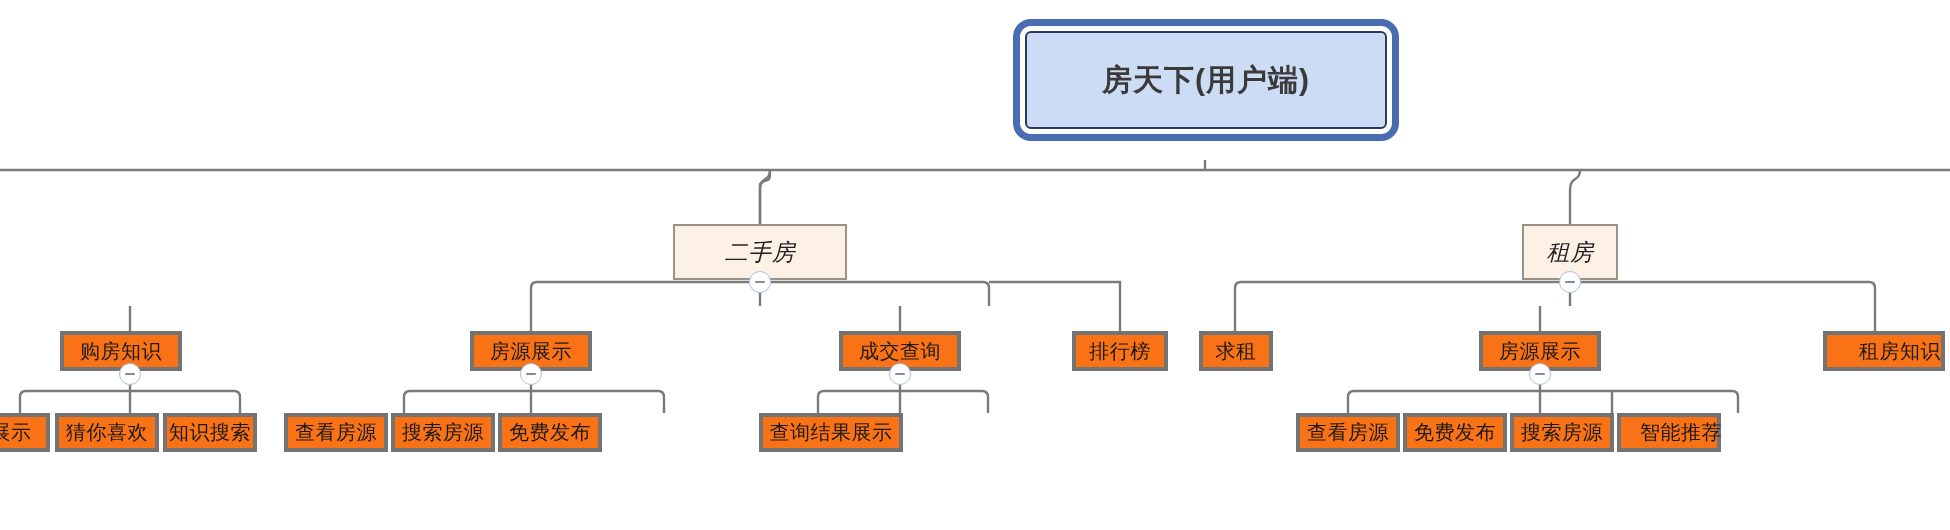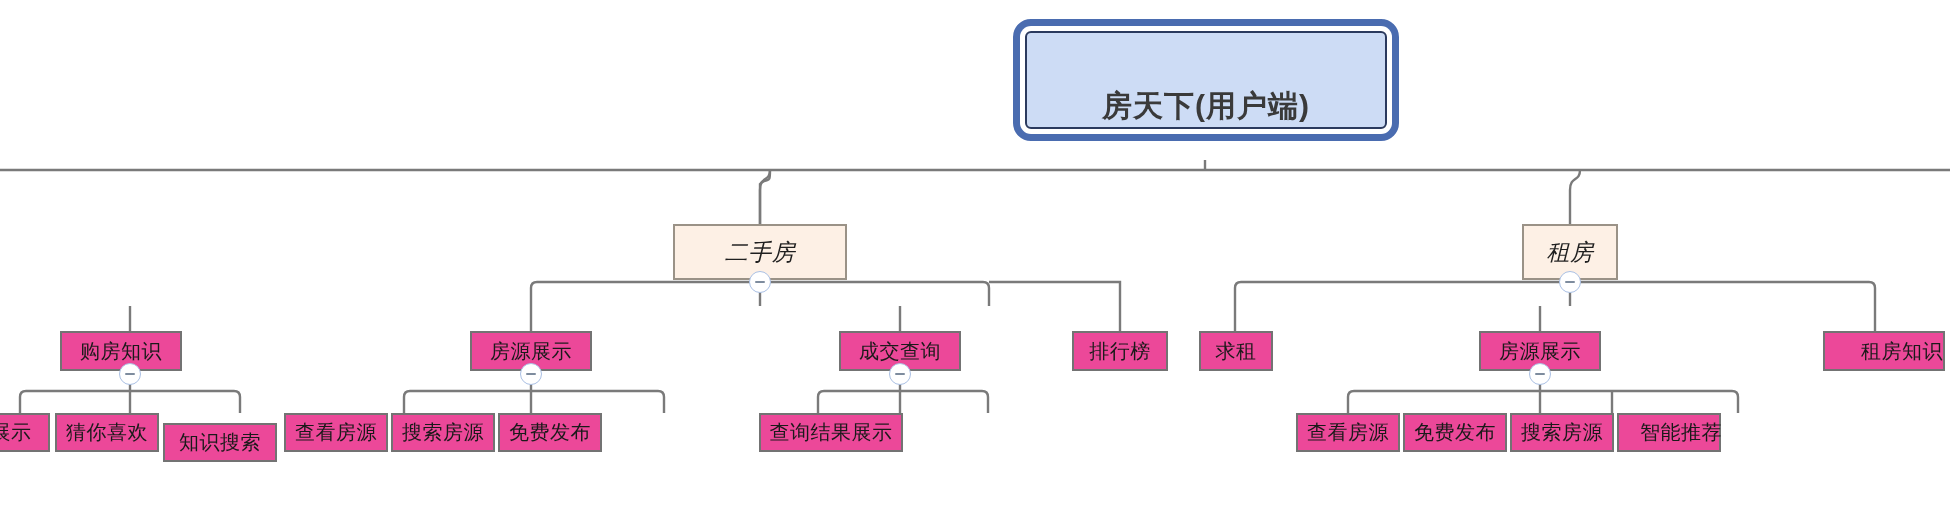--- a/index.html
+++ b/index.html
@@ -23,39 +23,38 @@
   }
 
   
   .node.root{
     background:#cddcf5;
     border:2px solid #2b3a5e;
     border-radius:6px;
     font-size:30px;font-weight:bold;color:#3a3a3a;
     box-shadow:0 0 0 5px #ffffff, 0 0 0 11px #4a6cb0;
     letter-spacing:1px;
-    align-items:flex-end;
   }
   .root-outer{
     position:absolute;z-index:2;
     border:11px solid #4a6cb0;border-radius:18px;
     background:transparent;box-sizing:border-box;
   }
 
   
   .node.lvl2{
     background:#fdf0e5;
     border:2px solid #9a9287;
     font-size:23px;color:#1f1f1f;font-style:italic;
   }
 
   
   .node.lvl3,.node.leaf{
-    background:#ec4899;
-    border:2px solid #737373;
+    background:#f97316;
+    border:4px solid #737373;
     font-size:20px;color:#1a1a1a;
   }
   .node.leaf{font-size:20px;}
 
   
   .toggle{
     position:absolute;z-index:5;width:22px;height:22px;
     border-radius:50%;background:#ffffff;
     border:1.5px solid #aac0e4;
     box-sizing:border-box;
@@ -179,21 +178,21 @@
   <div class="node lvl3" style="left:1823px;top:331px;width:122px;height:40px;justify-content:flex-end;">
     <span>租房知识</span>
   </div>
 
   <div class="node leaf" style="left:-28px;top:413px;width:78px;height:39px;">
     <span>展示</span>
   </div>
   <div class="node leaf" style="left:55px;top:413px;width:104px;height:39px;">
     <span>猜你喜欢</span>
   </div>
-  <div class="node leaf" style="left:163px;top:413px;width:114px;height:39px;margin-top:10px;">
+  <div class="node leaf" style="left:163px;top:413px;width:94px;height:39px;">
     <span>知识搜索</span>
   </div>
 
   <div class="node leaf" style="left:284px;top:413px;width:104px;height:39px;">
     <span>查看房源</span>
   </div>
   <div class="node leaf" style="left:391px;top:413px;width:104px;height:39px;">
     <span>搜索房源</span>
   </div>
   <div class="node leaf" style="left:498px;top:413px;width:104px;height:39px;">

